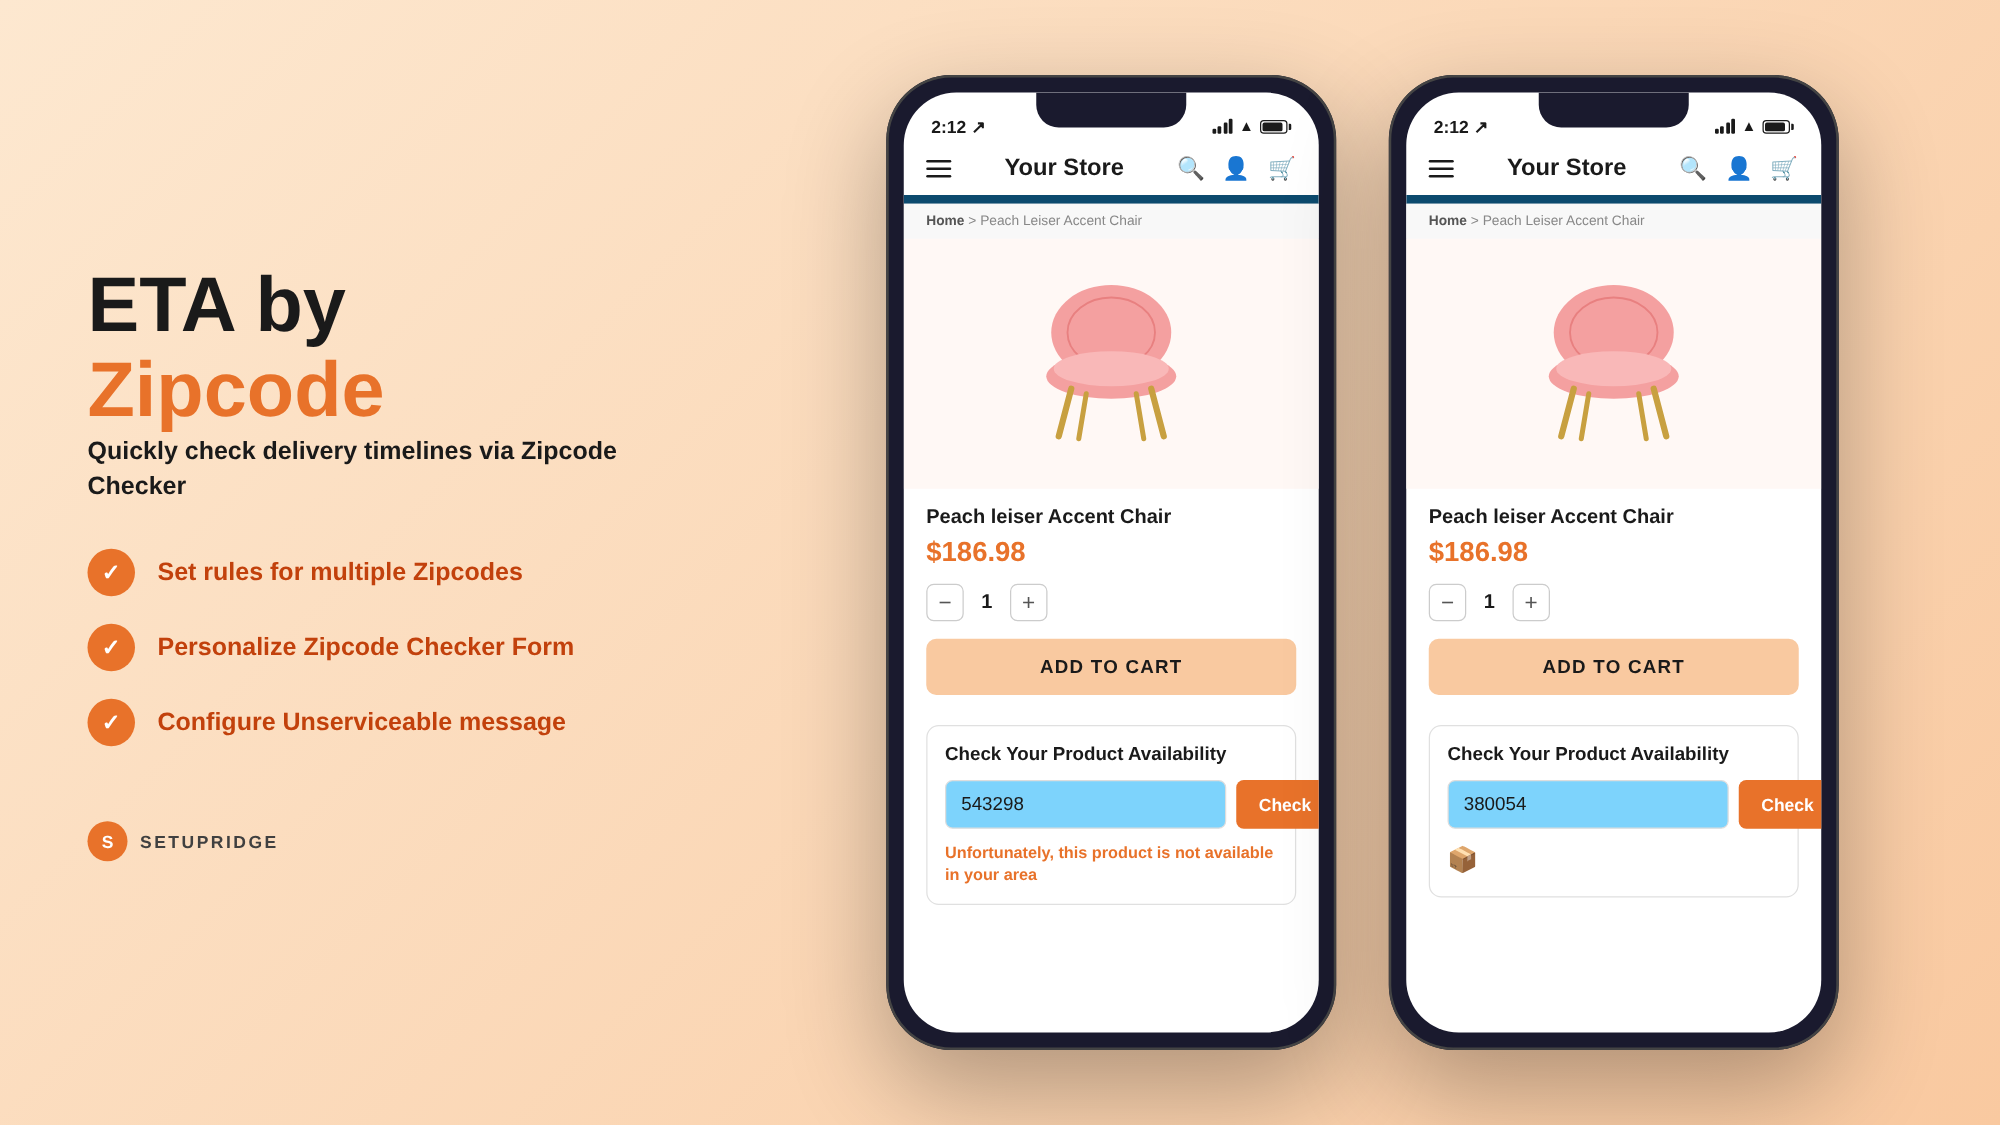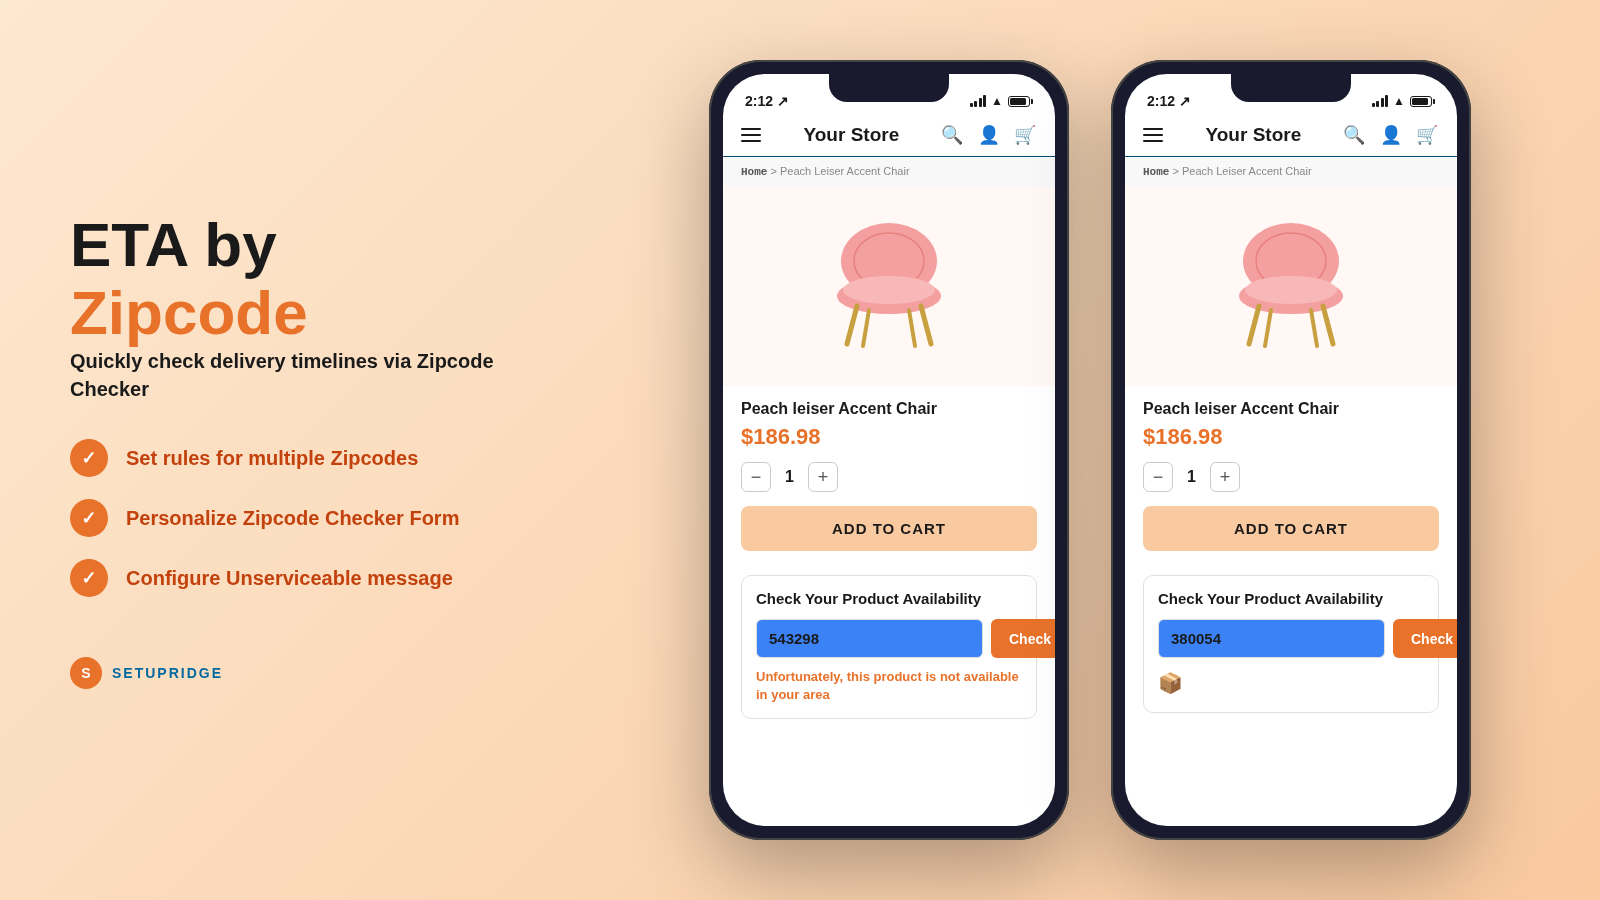--- a/index.html
+++ b/index.html
@@ -88,21 +88,21 @@
       display: flex;
       align-items: center;
       justify-content: center;
       font-size: 14px;
       color: white;
       font-weight: 900;
     }
     .brand-name {
       font-size: 14px;
       font-weight: 700;
-      color: #0369a1;
+      color: #404040;
       letter-spacing: 2px;
       text-transform: uppercase;
     }
 
     
     .phones-container {
       flex: 1;
       display: flex;
       align-items: center;
       justify-content: center;
@@ -205,21 +205,21 @@
     .wifi-icon {
       font-size: 12px;
     }
 
     
     .store-header {
       display: flex;
       align-items: center;
       justify-content: space-between;
       padding: 6px 18px 10px;
-      border-bottom: 1px solid #0c4a6e;
+      border-bottom: 7px solid #0c4a6e;
     }
     .hamburger {
       display: flex;
       flex-direction: column;
       gap: 4px;
       cursor: pointer;
     }
     .hamburger span {
       display: block;
       width: 20px;
@@ -246,21 +246,20 @@
     
     .breadcrumb {
       padding: 8px 18px;
       font-size: 11px;
       color: #888;
       background: #f8f8f8;
     }
     .breadcrumb .home-link {
       font-weight: 700;
       color: #555;
-      font-family: Liberation Mono, monospace;
     }
 
     
     .product-image-area {
       background: #fff8f5;
       display: flex;
       align-items: center;
       justify-content: center;
       height: 200px;
       position: relative;
@@ -341,23 +340,23 @@
       display: flex;
       gap: 8px;
       margin-bottom: 10px;
     }
     .zipcode-input {
       flex: 1;
       padding: 10px 12px;
       border: 1.5px solid #ddd;
       border-radius: 6px;
       font-size: 15px;
-      font-weight: 700;
-      color: #1a1a1a;
-      background: #3b82f6;
+      font-weight: 400;
+      color: #1a1a1a;
+      background: #7dd3fc;
     }
     .check-btn {
       padding: 0 18px;
       background: #e8722a;
       color: white;
       border: none;
       border-radius: 6px;
       font-size: 14px;
       font-weight: 700;
       cursor: pointer;

